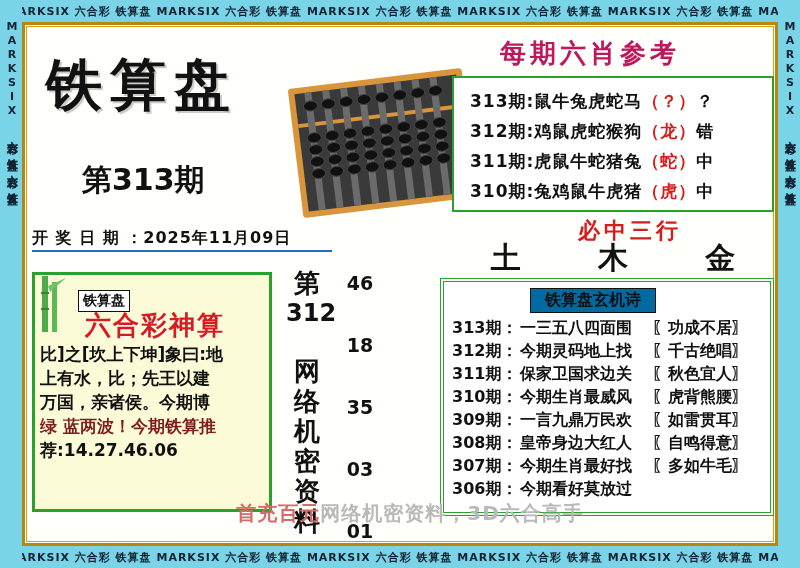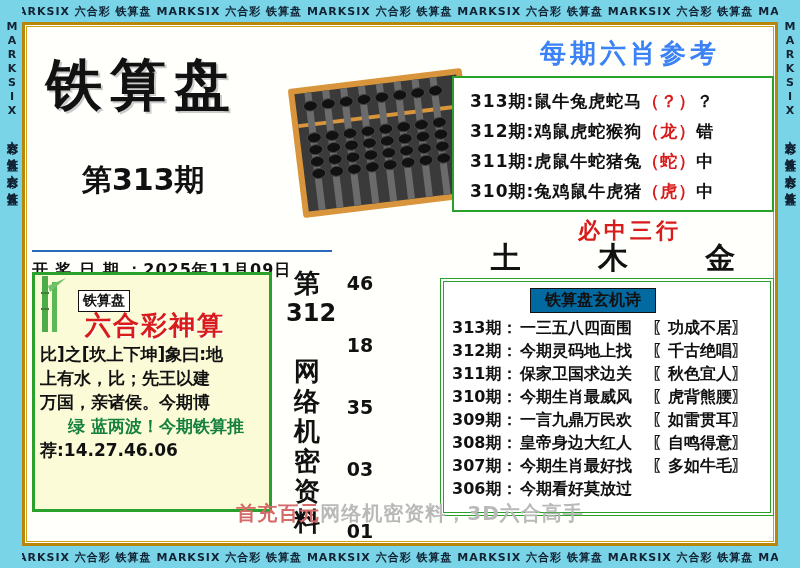--- a/index.html
+++ b/index.html
@@ -39,21 +39,21 @@
     font-size:56px;font-weight:bold;color:#111;letter-spacing:8px;
     font-family:"DejaVu Sans","Liberation Sans",sans-serif;
     text-shadow:2px 2px 0 #ccc;
   }
   .issue-big{
     position:absolute;left:82px;top:160px;
     font-size:30px;font-weight:bold;color:#111;
   }
   .draw-date{
     position:absolute;left:32px;top:228px;width:330px;
-    font-size:16px;font-weight:bold;color:#111;letter-spacing:1px;margin-top:32px;
+    font-size:16px;font-weight:bold;color:#111;letter-spacing:1px;
   }
   .date-underline{
     position:absolute;left:32px;top:250px;width:300px;height:2px;background:#2b6ab8;
   }
 
   
   .abacus{
     position:absolute;left:295px;top:78px;width:175px;height:130px;
     transform:rotate(-7deg);
   }
@@ -77,21 +77,21 @@
   }
   .note-red{
     position:absolute;left:55px;top:308px;width:200px;text-align:center;
     font-size:26px;font-weight:bold;color:#d81b1b;letter-spacing:2px;
     text-shadow:1px 1px 0 #fff;
   }
   .note-text{
     position:absolute;left:40px;top:342px;width:226px;
     font-size:17px;font-weight:bold;color:#111;line-height:24px;letter-spacing:0px;
   }
-  .note-text .green{color:#15803d;margin-left:28px;}
+  .note-text .green{color:#7f1d1d;}
   .bamboo{
     position:absolute;left:34px;top:274px;width:36px;height:60px;opacity:.85;
   }
 
   
   .vert-label{
     position:absolute;left:286px;top:268px;width:42px;
     font-size:26px;font-weight:bold;color:#111;line-height:30px;text-align:center;
   }
   .vert-num{
@@ -100,22 +100,22 @@
   }
   .nums{
     position:absolute;left:330px;top:240px;width:60px;
     font-size:19px;font-weight:bold;color:#111;text-align:center;line-height:38px;
   }
   .nums div{height:38px;margin-top:24px;}
   .plus{font-size:15px;}
 
   
   .r-title1{
-    position:absolute;left:500px;top:36px;width:260px;text-align:center;
-    font-size:26px;font-weight:bold;color:#3b82f6;letter-spacing:4px;
+    position:absolute;left:500px;top:36px;width:260px;text-align:left;
+    font-size:26px;font-weight:bold;color:#be185d;letter-spacing:4px;
   }
   .zodiac-box{
     position:absolute;left:452px;top:76px;width:322px;height:136px;
     background:#fff;border:2px solid #2aa12a;box-sizing:border-box;
   }
   .zodiac-box .row{
     font-size:17px;font-weight:bold;color:#111;line-height:30px;padding-left:16px;
     letter-spacing:1px;white-space:nowrap;
   }
   .zodiac-box .row .hl{color:#d81b1b;}

